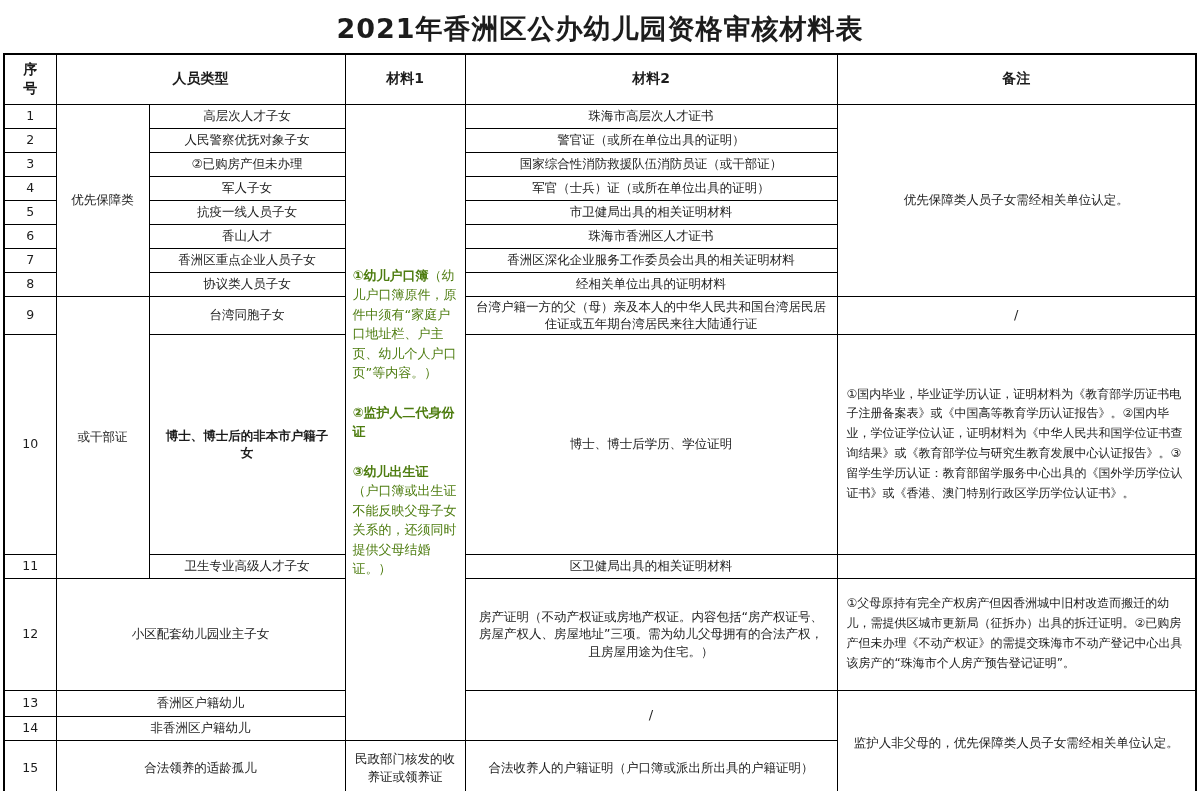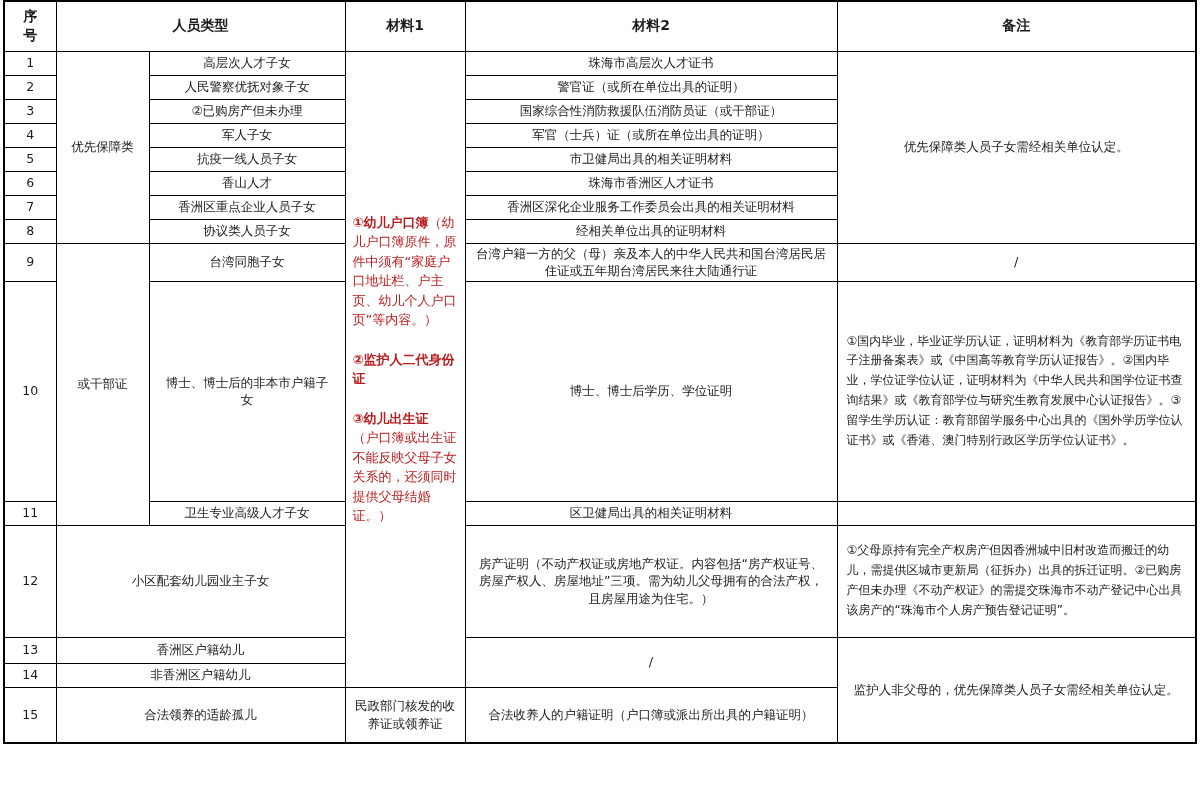--- a/index.html
+++ b/index.html
@@ -50,38 +50,39 @@
     width:1.15em;
     word-break:break-all;
     line-height:1.35;
     font-size:14px;
   }
   .m1cell {
     text-align:left;
     vertical-align:middle;
     padding:4px 7px;
     font-size:13px;
-    color:#b91c1c;
+    color:#4d7c0f;
   }
   .m1cell p { margin:0; line-height:1.5; }
   .m1cell p.gap { margin-top:20px; }
   .b   { font-weight:bold; }
   .note-left {
     text-align:left;
     padding:5px 9px;
     line-height:1.65;
     font-size:12px;
   }
   .slash { font-size:13px; }
 </style>
 </head>
 <body>
 
 <div class="page">
 
+  <div class="doc-title">2021年香洲区公办幼儿园资格审核材料表</div>
 
   <table class="materials">
     <colgroup>
       <col style="width:52px">
         <col style="width:93px">
         <col style="width:196px">
       <col style="width:120px">
         <col style="width:372px">
         <col style="width:359px">
     </colgroup>
@@ -154,21 +155,21 @@
     <tr class="r9">
       <td>9</td>
       <td rowspan="3">或干部证</td>
       <td>台湾同胞子女</td>
       <td>台湾户籍一方的父（母）亲及本人的中华人民共和国台湾居民居住证或五年期台湾居民来往大陆通行证</td>
       <td class="slash">/</td>
     </tr>
 
     <tr class="r10">
       <td>10</td>
-      <td style="padding:16px 16px;">博士、博士后的非本市户籍子女</td>
+      <td style="padding:16px 16px;font-weight:bold;">博士、博士后的非本市户籍子女</td>
       <td>博士、博士后学历、学位证明</td>
       <td class="note-left">①国内毕业，毕业证学历认证，证明材料为《教育部学历证书电子注册备案表》或《中国高等教育学历认证报告》。②国内毕业，学位证学位认证，证明材料为《中华人民共和国学位证书查询结果》或《教育部学位与研究生教育发展中心认证报告》。③留学生学历认证：教育部留学服务中心出具的《国外学历学位认证书》或《香港、澳门特别行政区学历学位认证书》。</td>
     </tr>
 
     <tr class="r11">
       <td>11</td>
       <td>卫生专业高级人才子女</td>
       <td>区卫健局出具的相关证明材料</td>
       <td></td>
     </tr>

